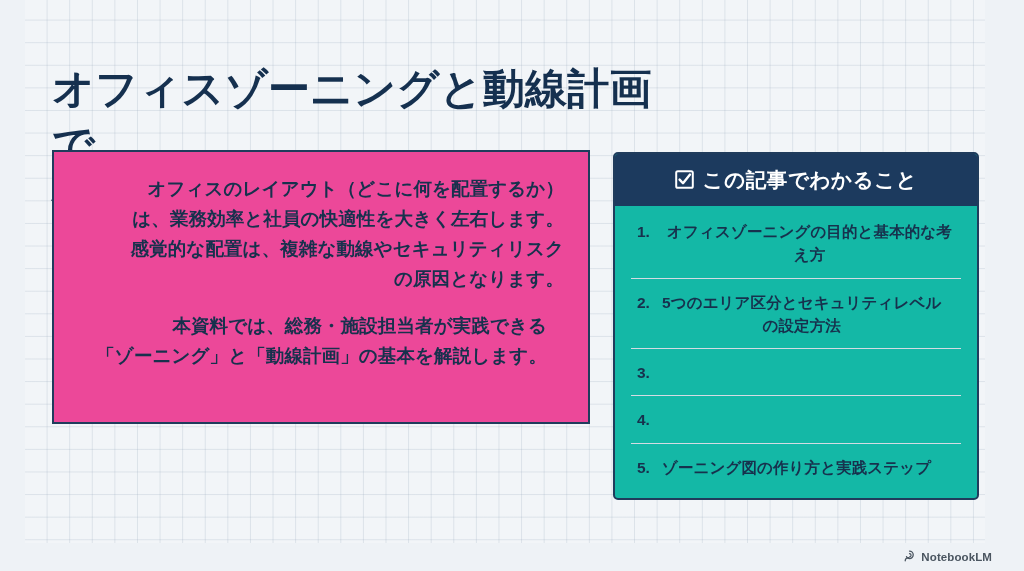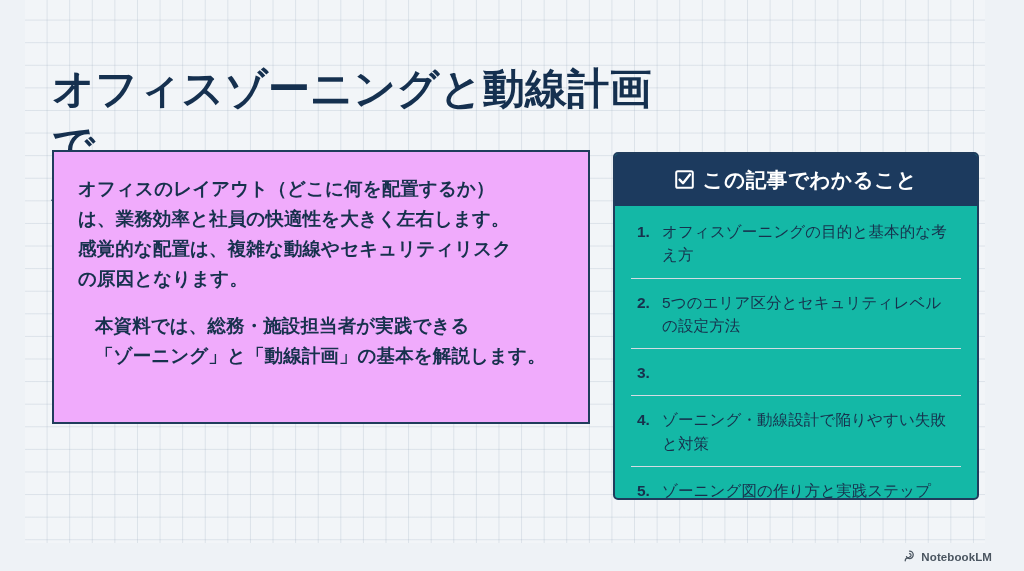--- a/index.html
+++ b/index.html
@@ -55,22 +55,23 @@
 
   
   #intro-box {
     position: absolute;
     left: 52px;
     top: 150px;
     width: 538px;
     height: 274px;
     box-sizing: border-box;
     border: 2px solid #203c5c;
-    background: #f0abfc;
+    background: #ec4899;
     padding: 22px 24px 0 24px;
+    text-align: right;
   }
   .intro-para {
     color: #17314d;
     font-size: 18.5px;
     font-weight: 700;
     line-height: 1.62;
     white-space: pre-line;
     letter-spacing: 0.1px;
   }
   #intro-para-2 {
@@ -133,23 +134,24 @@
     color: #17314d;
     font-size: 15.5px;
     font-weight: 700;
     line-height: 1.5;
     flex: 0 0 auto;
     min-width: 16px;
   }
   .item-text {
     color: #17314d;
     font-size: 15.5px;
-    font-weight: 400;
+    font-weight: 700;
     line-height: 1.5;
     letter-spacing: 0.1px;
+    text-align: center;
   }
 
   
   #watermark {
     position: absolute;
     right: 32px;
     bottom: 8px;
     display: flex;
     align-items: center;
     gap: 5px;
@@ -205,22 +207,20 @@
         <span class="item-text" style="white-space:pre-line;">5つのエリア区分とセキュリティレベル
 の設定方法</span>
       </div>
 
       <div class="checklist-item">
         <span class="item-number">3.</span>
       </div>
 
       <div class="checklist-item">
         <span class="item-number">4.</span>
-        <span class="item-text" style="white-space:pre-line;">ゾーニング・動線設計で陥りやすい失敗
-と対策</span>
       </div>
 
       <div class="checklist-item">
         <span class="item-number">5.</span>
         <span class="item-text" style="white-space:pre-line;">ゾーニング図の作り方と実践ステップ</span>
       </div>
 
     </div>
   </div>
 

